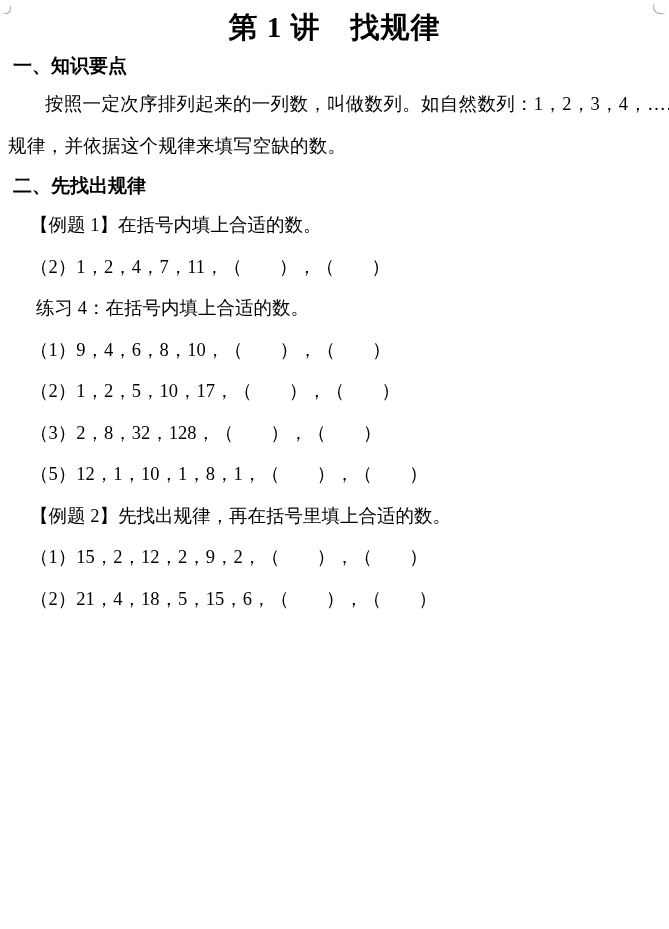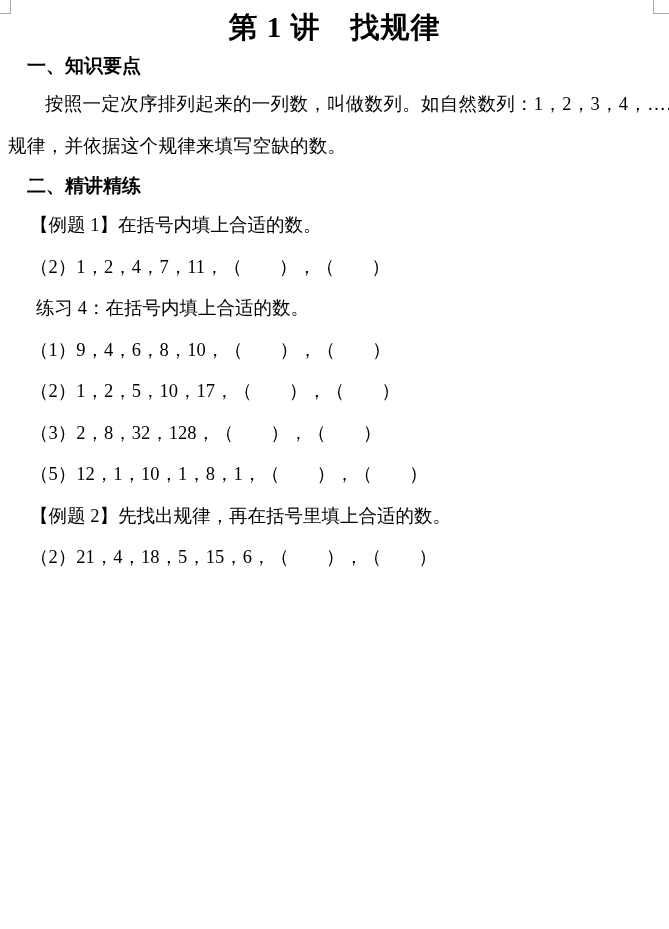--- a/index.html
+++ b/index.html
@@ -1,15 +1,15 @@
 <!DOCTYPE html>
 <html><head>
 <meta charset="utf-8">
 <style>
-  * { box-sizing: border-box; }
+  * { box-sizing: border-box; border-radius: 28px; }
   html, body {
     margin: 0; padding: 0;
     width: 669px; height: 929px;
     background: #ffffff;
     overflow: hidden;
   }
   .page {
     position: relative;
     width: 669px; height: 929px;
     padding: 6px 8px 0 8px;
@@ -31,21 +31,21 @@
   }
   .title {
     margin: 0;
     text-align: center;
     font-size: 29px;
     font-weight: 700;
     line-height: 42px;
     letter-spacing: 1px;
   }
   .sec {
-    margin: 7px 0 0 19px;
+    margin: 7px 0 0 5px;
     font-size: 19px;
     font-weight: 700;
     line-height: 22px;
   }
   .sec2 { margin-top: 9px; line-height: 20px; }
   .pline {
     font-size: 18.5px;
     line-height: 42px;
     letter-spacing: 0.3px;
     white-space: nowrap;
@@ -73,21 +73,21 @@
   <h1 class="title">第 1 讲　找规律</h1>
 
   <h2 class="sec">一、知识要点</h2>
 
   <div class="para1">
     <div class="pline indent">按照一定次序排列起来的一列数，叫做数列。如自然数列：1，2，3，4，……</div>
     <div class="pline">规律，并依据这个规律来填写空缺的数。</div>
   </div>
 
 
-  <h2 class="sec sec2">二、精讲精练</h2>
+  <h2 class="sec sec2">二、先找出规律</h2>
 
   <div class="block">
     <div class="line first-intro">
       <span class="lbl">【例题 1】</span><span>在括号内填上合适的数。</span>
     </div>
     <div class="line">（2）1，2，4，7，11，（　　），（　　）</div>
   </div>
 
   <div class="block">
     <div class="line intro-pr">
@@ -96,16 +96,17 @@
     <div class="line">（1）9，4，6，8，10，（　　），（　　）</div>
     <div class="line">（2）1，2，5，10，17，（　　），（　　）</div>
     <div class="line">（3）2，8，32，128，（　　），（　　）</div>
     <div class="line">（5）12，1，10，1，8，1，（　　），（　　）</div>
   </div>
 
   <div class="block">
     <div class="line">
       <span class="lbl">【例题 2】</span><span>先找出规律，再在括号里填上合适的数。</span>
     </div>
+    <div class="line">（1）15，2，12，2，9，2，（　　），（　　）</div>
     <div class="line">（2）21，4，18，5，15，6，（　　），（　　）</div>
   </div>
 
 </div>
 
 </body></html>

